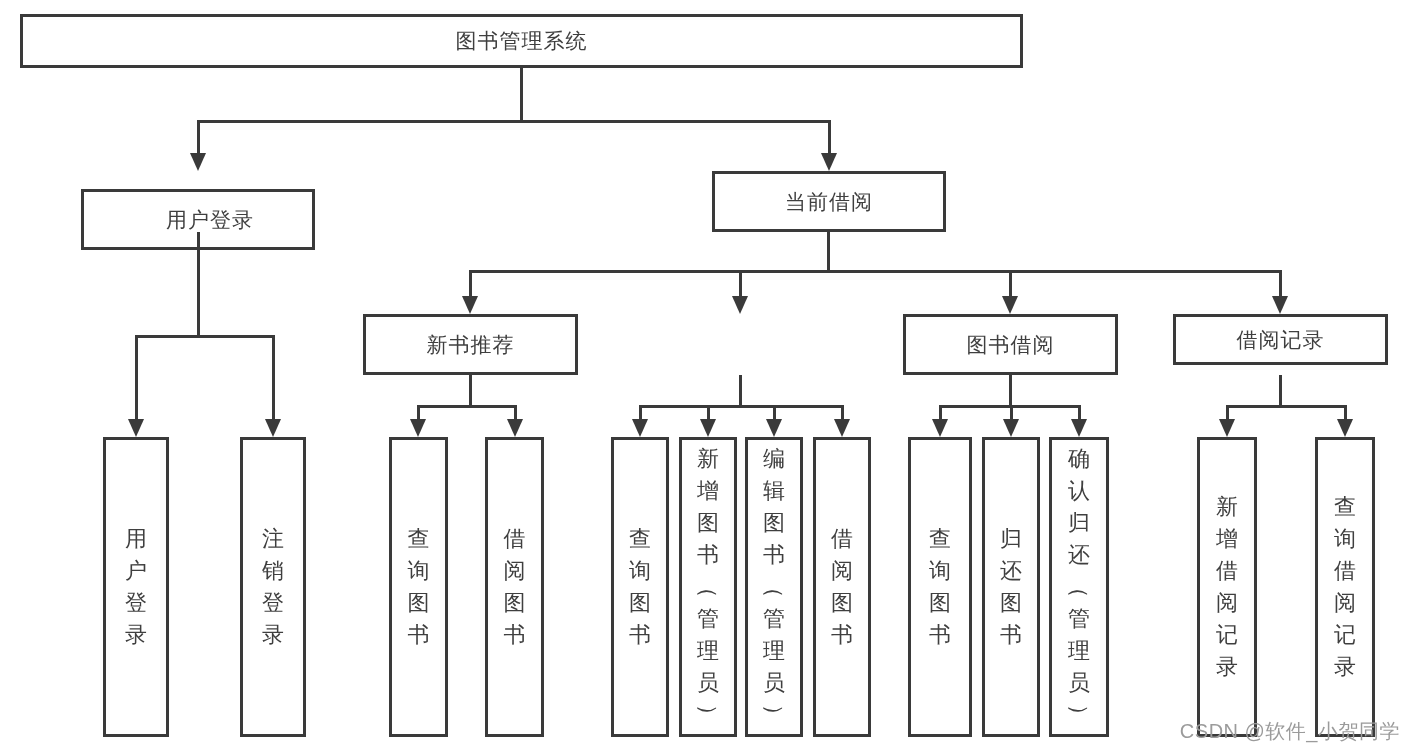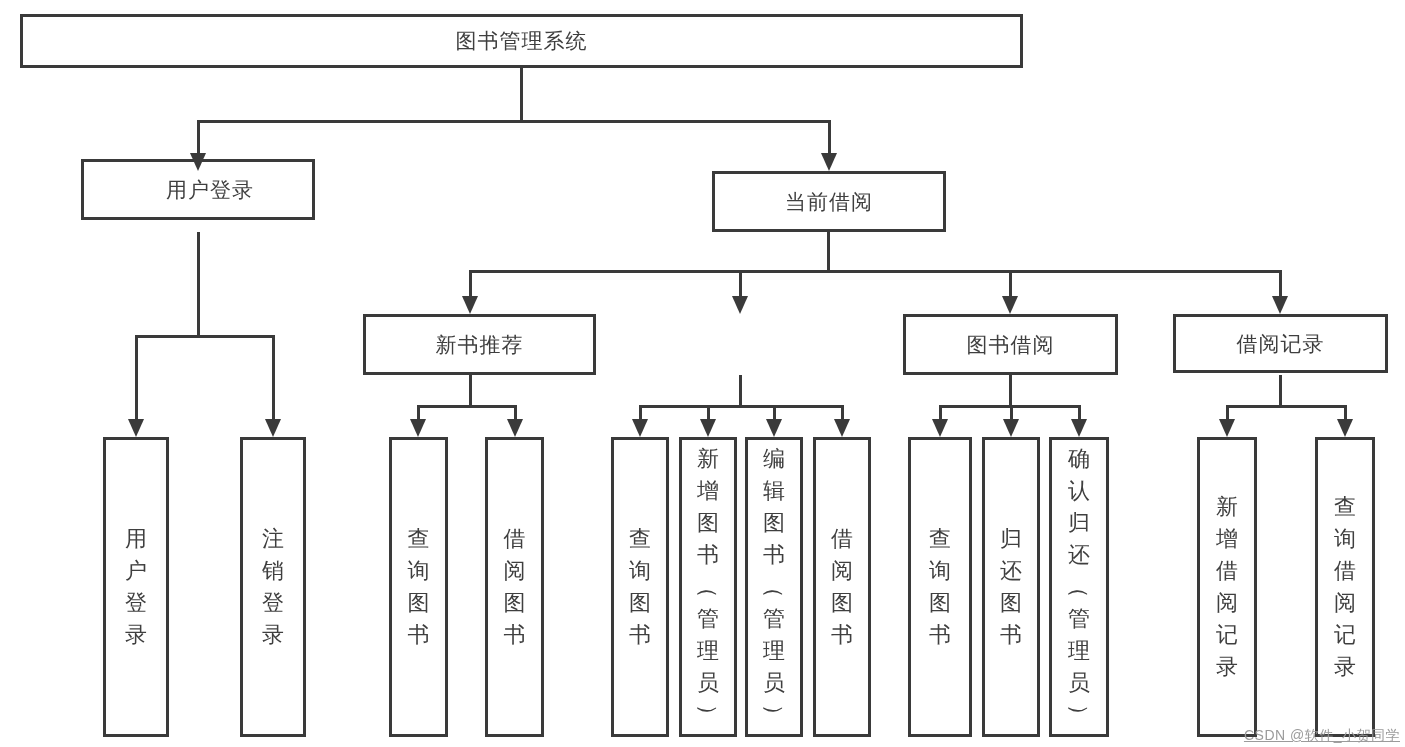--- a/index.html
+++ b/index.html
@@ -51,41 +51,40 @@
     width: 0;
     height: 0;
     border-left: 8px solid transparent;
     border-right: 8px solid transparent;
     border-top: 18px solid #3a3a3a;
   }
   .watermark {
     position: absolute;
     right: 5px;
     bottom: 2px;
-    font-size: 14px;
+    font-size: 20px;
     color: #9b9b9b;
     letter-spacing: 0.5px;
     z-index: 5;
     white-space: nowrap;
-    text-decoration: underline;
   }
 </style>
 </head>
 <body>
 
 <div class="canvas">
 
   <div class="box hbox" style="left:20px; top:14px; width:1003px; height:54px;">图书管理系统</div>
 
-  <div class="box hbox" style="left:81px; top:159px; width:234px; height:61px;padding-left:24px;">用户登录</div>
+  <div class="box hbox" style="left:81px; top:189px; width:234px; height:61px;padding-left:24px;">用户登录</div>
   <div class="box hbox" style="left:712px; top:171px; width:234px; height:61px;">当前借阅</div>
 
-  <div class="box hbox" style="left:363px; top:314px; width:233px; height:61px;">新书推荐</div>
+  <div class="box hbox" style="left:363px; top:314px; width:215px; height:61px;">新书推荐</div>
   <div class="box hbox" style="left:903px; top:314px; width:215px; height:61px;">图书借阅</div>
-  <div class="box hbox" style="left:1173px; top:314px; width:215px; height:59px;">借阅记录</div>
+  <div class="box hbox" style="left:1173px; top:314px; width:215px; height:51px;">借阅记录</div>
 
   <div class="box vbox" style="left:103px; top:437px; width:66px; height:300px;">
       <span class="vchar">用</span>
       <span class="vchar">户</span>
       <span class="vchar">登</span>
       <span class="vchar">录</span>
     </div>
   <div class="box vbox" style="left:240px; top:437px; width:66px; height:300px;">
       <span class="vchar">注</span>
       <span class="vchar">销</span>

